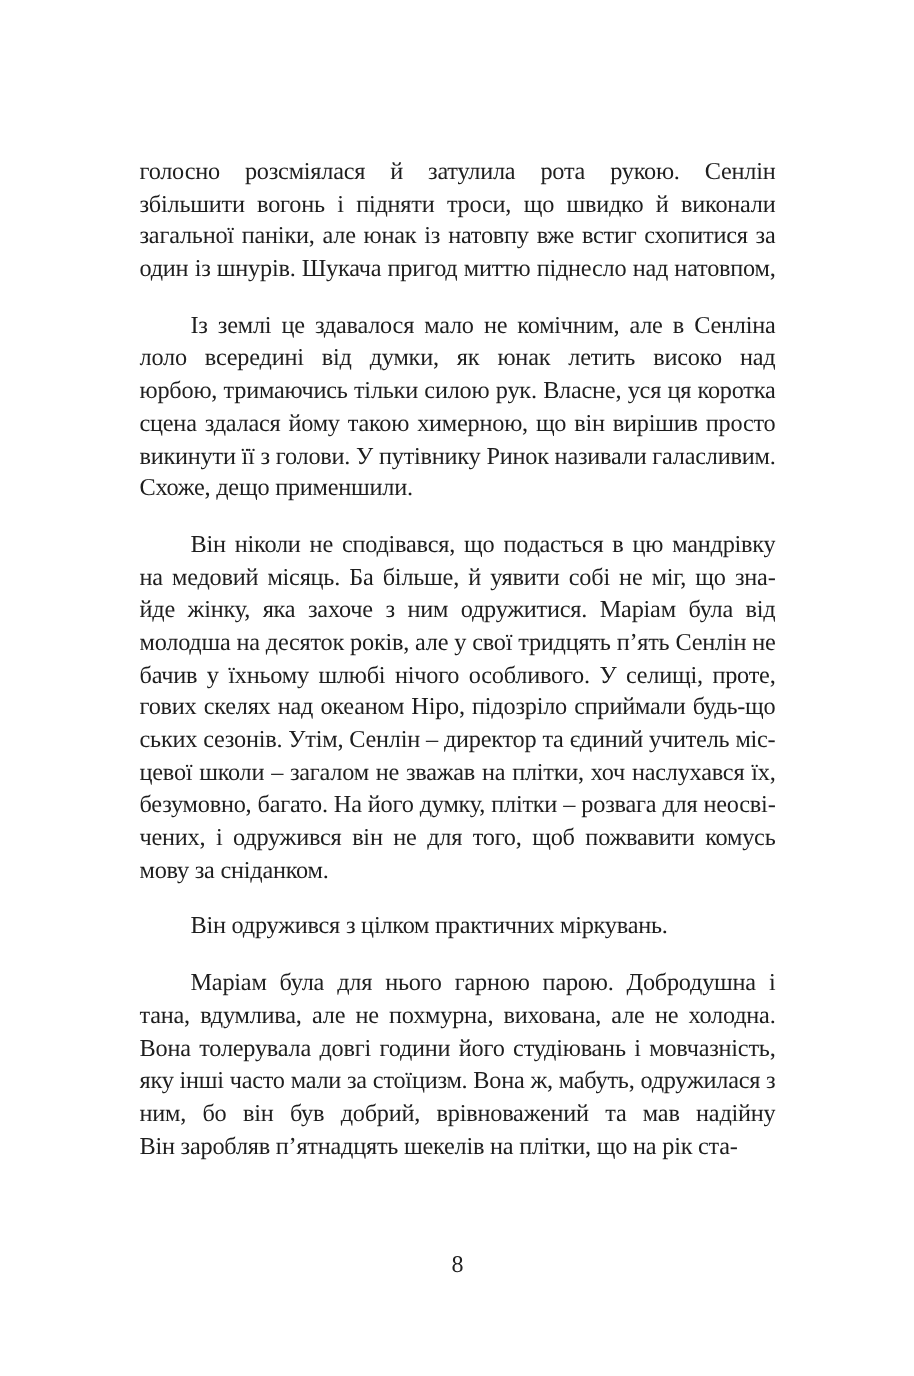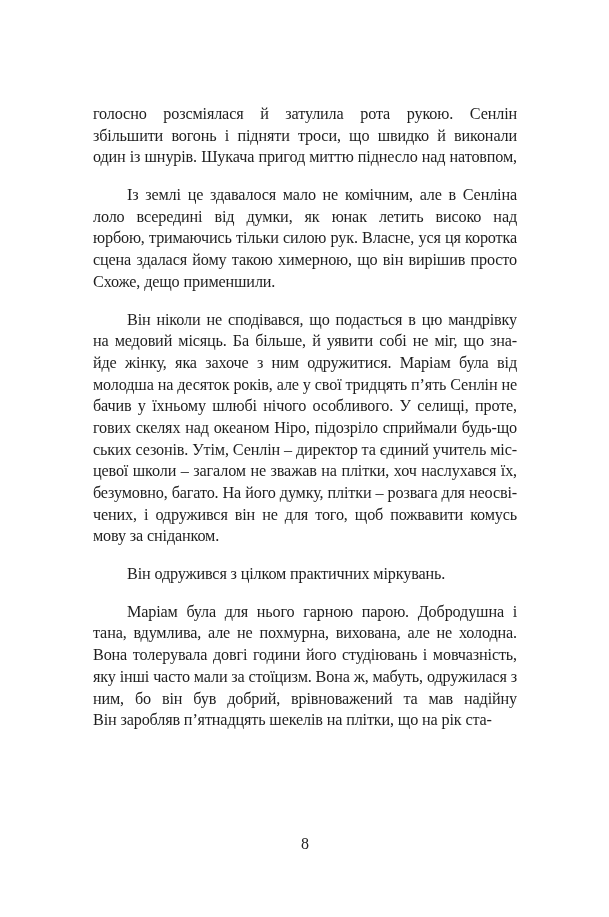--- a/index.html
+++ b/index.html
@@ -47,27 +47,29 @@
   }
 </style>
 </head>
 <body>
 
 <div class="book-page">
   <div class="page-text">
       <div class="paragraph">
         <div class="line">голосно розсміялася й затулила рота рукою. Сенлін витріщився</div>
         <div class="line">збільшити вогонь і підняти троси, що швидко й виконали серед</div>
+        <div class="line">загальної паніки, але юнак із натовпу вже встиг схопитися за</div>
         <div class="line">один із шнурів. Шукача пригод миттю піднесло над натовпом,</div>
       </div>
       <div class="paragraph">
         <div class="line indent">Із землі це здавалося мало не комічним, але в Сенліна похо-</div>
         <div class="line">лоло всередині від думки, як юнак летить високо над безладною</div>
         <div class="line">юрбою, тримаючись тільки силою рук. Власне, уся ця коротка</div>
         <div class="line">сцена здалася йому такою химерною, що він вирішив просто</div>
+        <div class="line">викинути її з голови. У путівнику Ринок називали галасливим.</div>
         <div class="line last">Схоже, дещо применшили.</div>
       </div>
       <div class="paragraph">
         <div class="line indent">Він ніколи не сподівався, що подасться в цю мандрівку</div>
         <div class="line">на медовий місяць. Ба більше, й уявити собі не міг, що зна-</div>
         <div class="line">йде жінку, яка захоче з ним одружитися. Маріам була від вгору</div>
         <div class="line">молодша на десяток років, але у свої тридцять п’ять Сенлін не</div>
         <div class="line">бачив у їхньому шлюбі нічого особливого. У селищі, проте, вва-</div>
         <div class="line">гових скелях над океаном Ніро, підозріло сприймали будь-що</div>
         <div class="line">ських сезонів. Утім, Сенлін – директор та єдиний учитель міс-</div>

